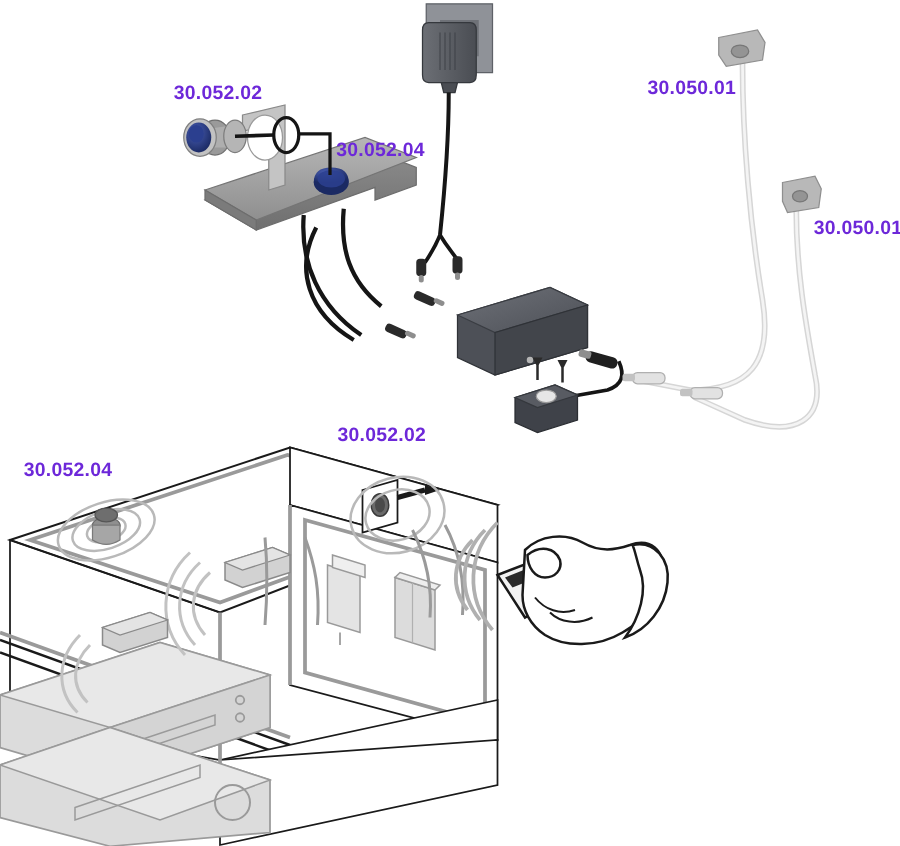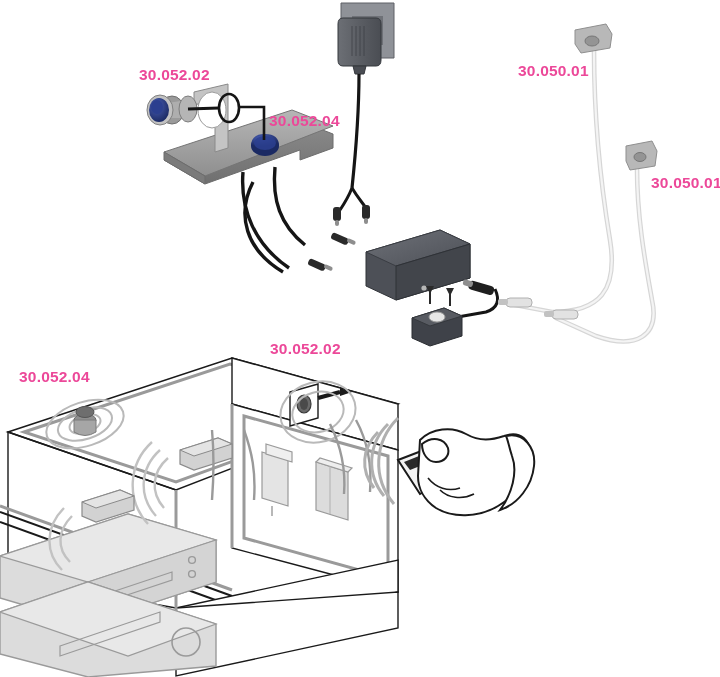--- a/index.html
+++ b/index.html
@@ -1,21 +1,21 @@
 <!DOCTYPE html>
 <html><head>
 <meta charset="utf-8">
 <title>IR Installation Diagram</title>
 <style>
   html,body{margin:0;padding:0;background:#ffffff;}
   body{width:720px;height:677px;overflow:hidden;
        font-family:"Liberation Sans","DejaVu Sans",sans-serif;}
   #stage{position:relative;width:720px;height:677px;background:#ffffff;}
   #stage svg{position:absolute;left:0;top:0;}
-  .lbl{position:absolute;font-weight:bold;font-size:15.5px;color:#ec4899;
+  .lbl{position:absolute;font-weight:bold;font-size:15.5px;color:#6d28d9;
        letter-spacing:.2px;white-space:nowrap;}
 </style>
 </head>
 <body>
 
 <div id="stage">
 
 <svg width="720" height="677" viewBox="0 0 720 677">
   <defs>
     <linearGradient id="gPlate" x1="0" y1="0" x2="0" y2="1">

